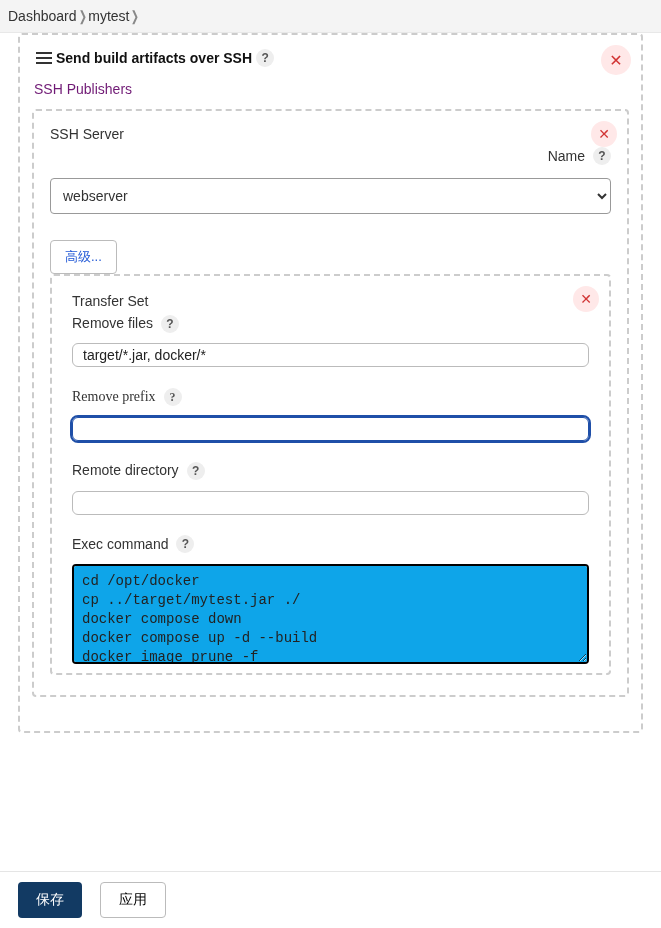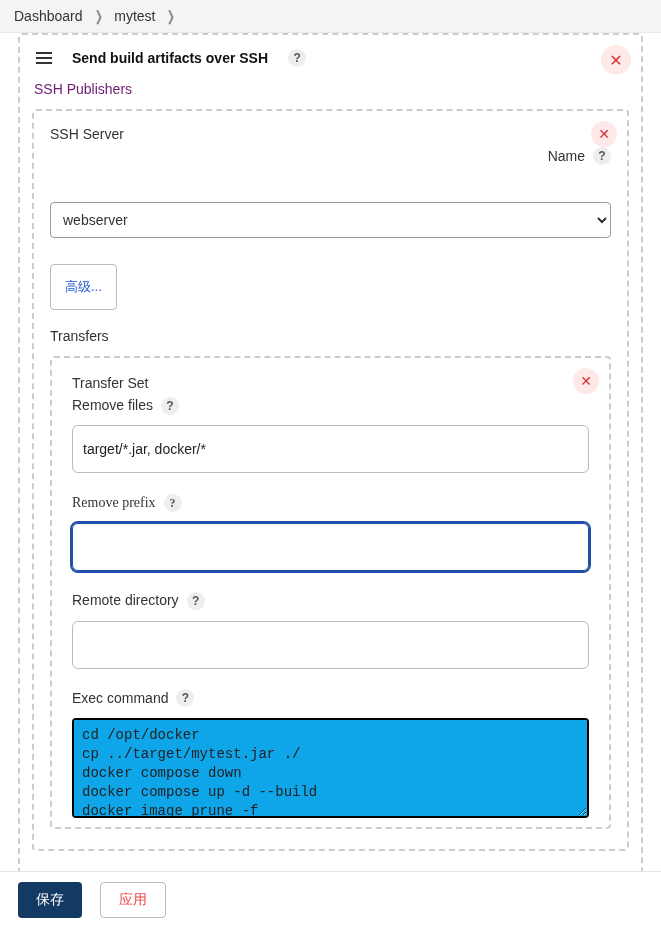--- a/index.html
+++ b/index.html
@@ -8,24 +8,24 @@
     font-size: 14px;
     color: #333;
     background: #fff;
     width: 661px;
     height: 928px;
     overflow: hidden;
     position: relative;
   }
   .breadcrumb {
     background: #f4f4f4;
-    padding: 8px 14px;
+    padding: 8px 8px;
     display: flex;
     align-items: center;
-    gap: 10px;
+    gap: 0;
     color: #444;
     border-bottom: 1px solid #e8e8e8;
   }
   .breadcrumb a { color: #333; text-decoration: none; }
   .breadcrumb .sep { color: #888; }
   .page-body { padding: 0 18px 0 18px; }
   .section-title {
     font-weight: 700;
     font-size: 16px;
     color: #000;
@@ -34,21 +34,21 @@
   .dashed-box {
     border: 2px dashed #ccc;
     border-radius: 4px;
     padding: 12px;
     position: relative;
   }
   .outer-box { padding: 14px 12px 18px 12px; }
   .header-row {
     display: flex;
     align-items: center;
-    gap: 20px;
+    gap: 4px;
     margin-bottom: 14px;
   }
   .hamburger {
     display: inline-flex;
     flex-direction: column;
     justify-content: center;
     gap: 3px;
     width: 16px;
     height: 14px;
     cursor: grab;
@@ -95,37 +95,36 @@
   .transfer-box { margin: 0; padding: 16px 20px 6px 20px; }
   select.full {
     width: 100%;
     height: 36px;
     border: 1px solid #999;
     border-radius: 4px;
     padding: 0 8px;
     background: #fff;
     font-size: 14px;
     color: #333;
-    margin-top: 24px;
   }
   .adv-btn {
     margin-top: 26px;
     border: 1px solid #bbb;
     background: #fff;
     color: #2259d6;
-    padding: 13px 14px;
+    padding: 7px 14px;
     border-radius: 4px;
     font-size: 13px;
     cursor: pointer;
   }
   .transfers-label { margin: 18px 0 12px 0; color:#333; }
   .field { margin-bottom: 20px; }
   .field input[type="text"] {
     width: 100%;
-    height: 48px;
+    height: 24px;
     border: 1px solid #bbb;
     border-radius: 6px;
     padding: 0 10px;
     font-size: 14px;
     color: #222;
     background: #fff;
   }
   .field input.focused {
     outline: 2px solid #1f4fa8;
     border-color: #1f4fa8;
@@ -157,21 +156,21 @@
     background: #123a63;
     color: #fff;
     border: none;
     padding: 8px 18px;
     border-radius: 4px;
     font-size: 14px;
     cursor: pointer;
   }
   .btn-secondary {
     background: #fff;
-    color: #ef4444;
+    color: #000000;
     border: 1px solid #bbb;
     padding: 8px 18px;
     border-radius: 4px;
     font-size: 14px;
     cursor: pointer;
   }
   .bc-chev { display:inline-block; transform: scaleX(0.7); color:#777; }
 </style>
 </head>
 <body>
@@ -210,21 +209,20 @@
         <span class="txt">Name</span>
         <span class="help-badge">?</span>
       </div>
 
       <select class="full">
         <option>webserver</option>
       </select>
 
       <button class="adv-btn">高级...</button>
 
-      <div class="transfers-label">Transfers</div>
 
       <div class="dashed-box transfer-box">
         <button class="remove-btn">✕</button>
 
         <div class="field-label">
             <span class="txt">Transfer Set</span>
           </div>
         <div class="field-label" style="margin-bottom:10px;">
           <span class="txt">Remove files</span>
           <span class="help-badge">?</span>

